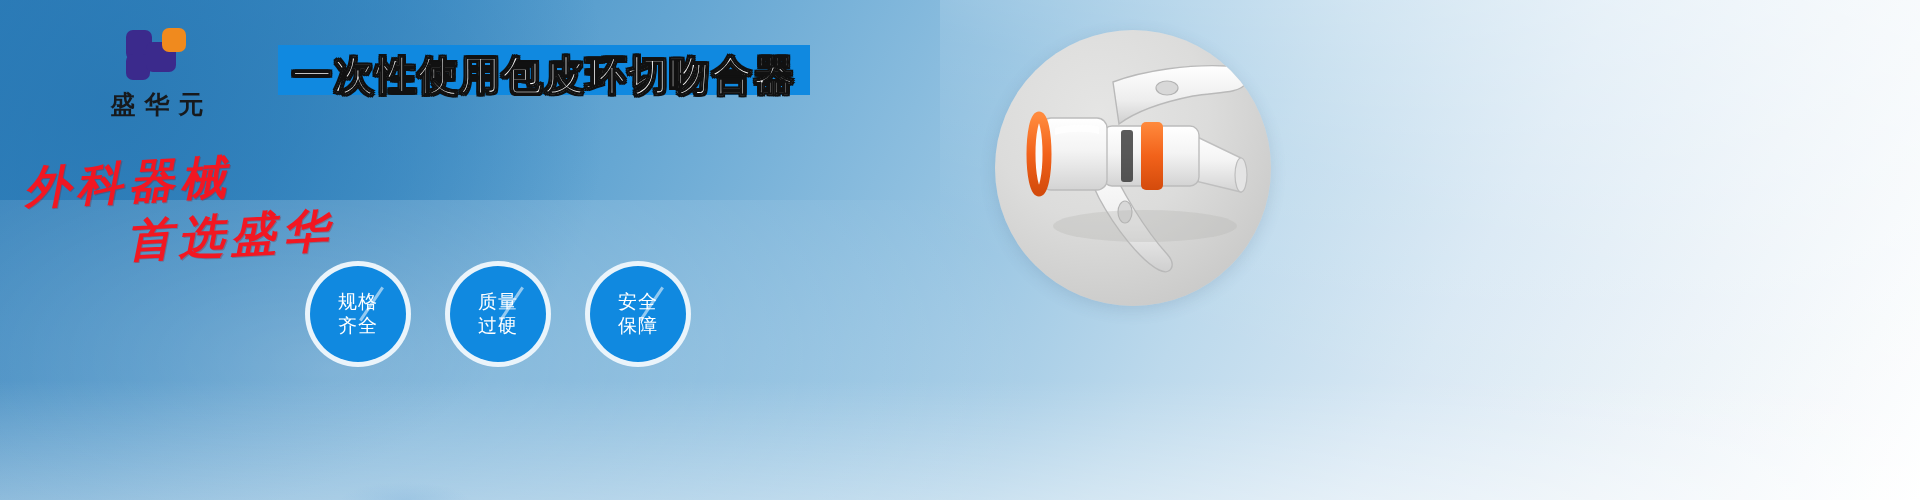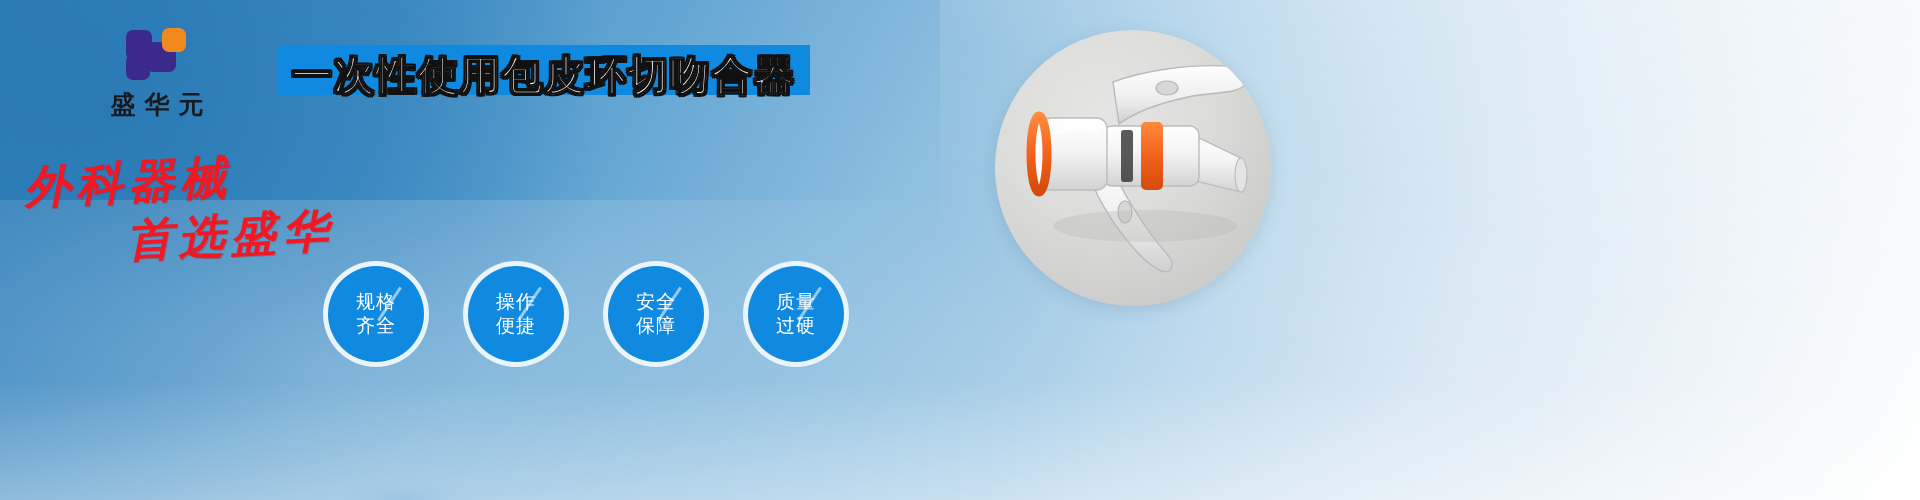--- a/index.html
+++ b/index.html
@@ -167,21 +167,21 @@
     font-weight: 400;
     color: #1f8fdc;
     letter-spacing: 1px;
     white-space: nowrap;
     font-family: "DejaVu Sans", "Liberation Sans", sans-serif;
   }
 
   
   .badges {
     position: absolute;
-    left: 328px;
+    left: 310px;
     top: 266px;
     display: flex;
     gap: 44px;
   }
   .badge {
     position: relative;
     width: 96px;
     height: 96px;
     border-radius: 50%;
     background: #1089e0;
@@ -268,32 +268,27 @@
 
 
   <div class="badges">
     <div class="badge">
       <span class="slash"></span>
       <span class="bline">规格</span>
       <span class="bline">齐全</span>
     </div>
     <div class="badge">
       <span class="slash"></span>
-      <span class="bline">操作</span>
-      <span class="bline">便捷</span>
+      <span class="bline">质量</span>
+      <span class="bline">过硬</span>
     </div>
     <div class="badge">
       <span class="slash"></span>
       <span class="bline">安全</span>
       <span class="bline">保障</span>
-    </div>
-    <div class="badge">
-      <span class="slash"></span>
-      <span class="bline">质量</span>
-      <span class="bline">过硬</span>
     </div>
   </div>
 
   <div class="product">
     <svg width="276" height="276" viewBox="0 0 276 276">
       <defs>
         <linearGradient id="gBody" x1="0" y1="0" x2="0" y2="1">
           <stop offset="0%" stop-color="#ffffff"></stop>
           <stop offset="45%" stop-color="#f4f4f4"></stop>
           <stop offset="100%" stop-color="#d3d3d3"></stop>

